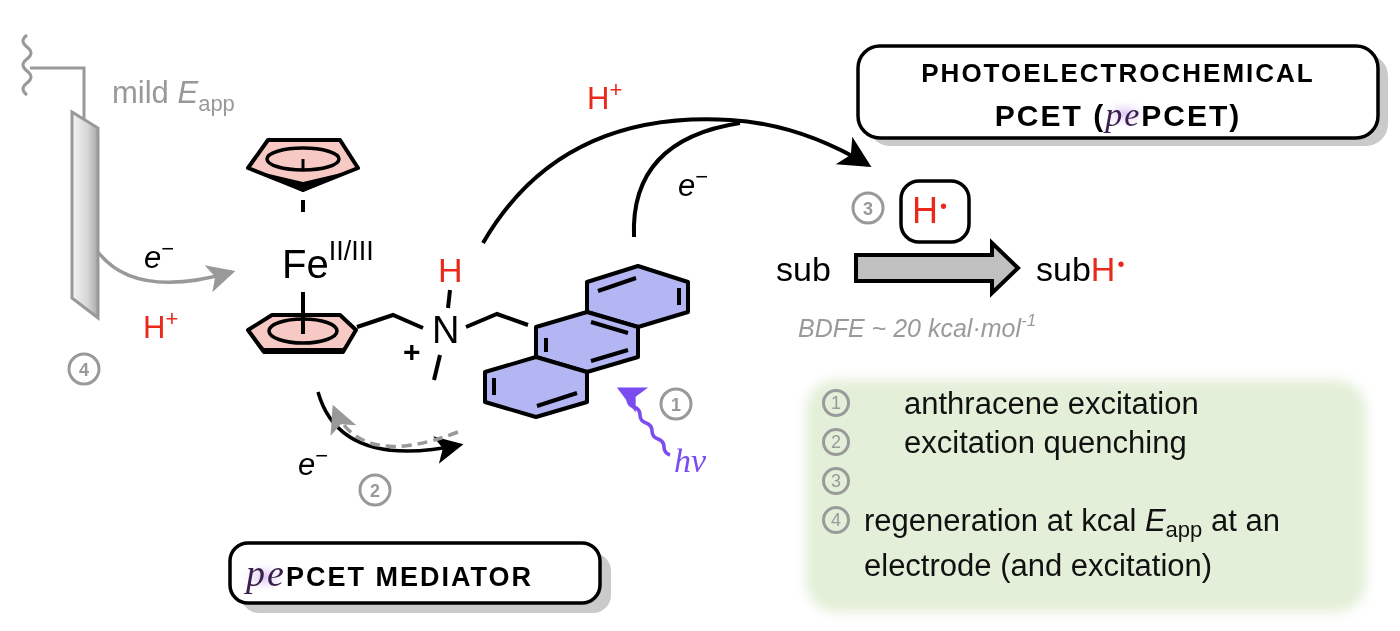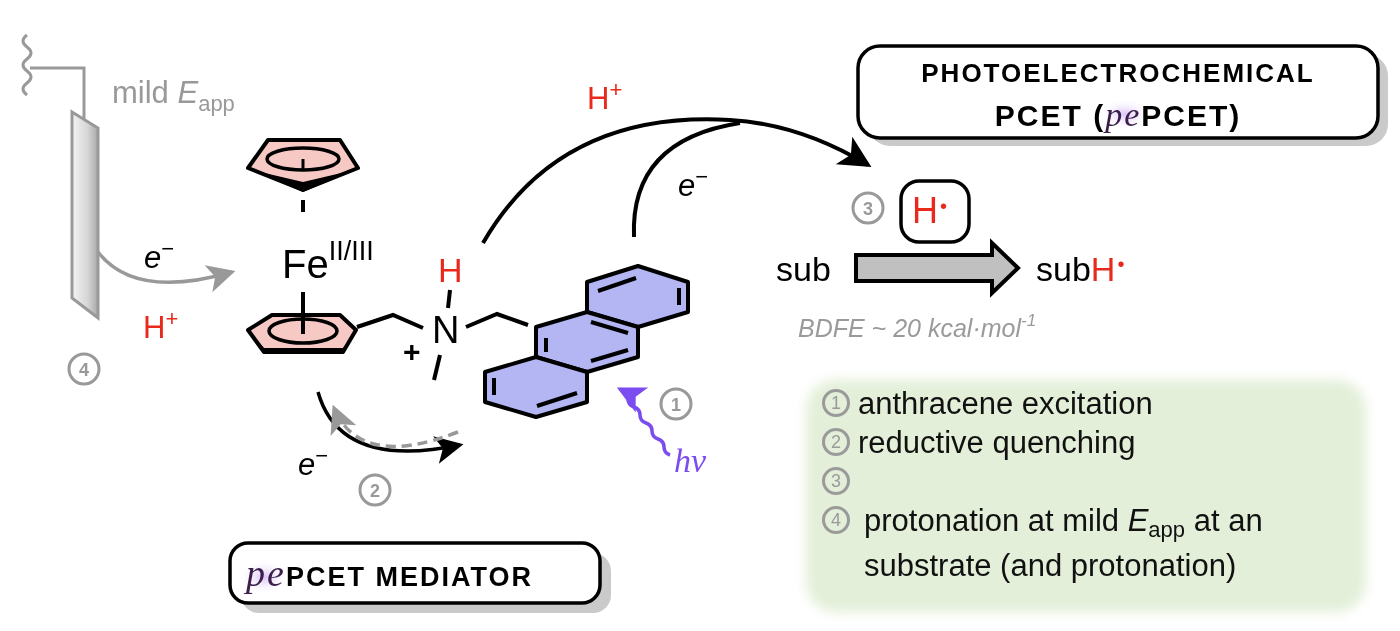--- a/index.html
+++ b/index.html
@@ -15,21 +15,21 @@
   .legend {
     position: absolute; left: 822px; top: 386px; width: 560px;
     font-family: "Liberation Sans", sans-serif; font-size: 31px; color: #111;
   }
   .legend-item { display: flex; align-items: flex-start; height: 39px; }
   .legend-num {
     width: 28px; height: 28px; border: 3px solid #9a9a9a; border-radius: 50%;
     color: #9a9a9a; font-size: 18px; display: flex; align-items: center; justify-content: center;
     margin-right: 8px; margin-top: 3px; flex: none; box-sizing: border-box;
   }
-  .legend-text { line-height: 36px; }
+  .legend-text { line-height: 36px; margin-left: 46px; }
   .legend-item.tall { height: auto; }
   .legend-item.tall .legend-text { margin-left: 6px; }
   .it { font-style: italic; }
   sub.app { font-size: 22px; vertical-align: -6px; }
 </style>
 </head>
 <body>
 
 <svg width="1400" height="631" viewBox="0 0 1400 631" xmlns="http://www.w3.org/2000/svg">
   <defs>
@@ -199,25 +199,25 @@
 </svg>
 
 <div class="legend-box"></div>
 <div class="legend">
   <div class="legend-item">
     <span class="legend-num">1</span>
     <span class="legend-text">anthracene excitation</span>
   </div>
   <div class="legend-item">
     <span class="legend-num">2</span>
-    <span class="legend-text">reductive quenching</span>
+    <span class="legend-text">excitation quenching</span>
   </div>
   <div class="legend-item">
     <span class="legend-num">3</span>
   </div>
   <div class="legend-item tall">
     <span class="legend-num">4</span>
     <span class="legend-text">
-      <span>protonation at mild </span><span class="it">E</span><sub class="app">app</sub><span> at an</span><br>
-      <span>substrate (and protonation)</span>
+      <span>regeneration at kcal </span><span class="it">E</span><sub class="app">app</sub><span> at an</span><br>
+      <span>electrode (and excitation)</span>
     </span>
   </div>
 </div>
 
 </body></html>

